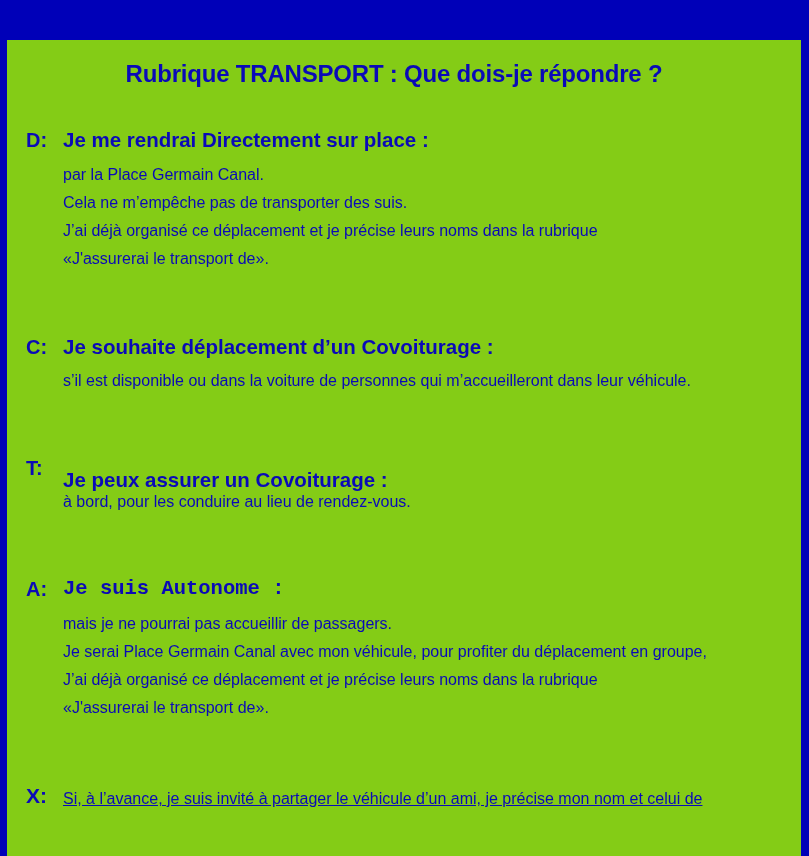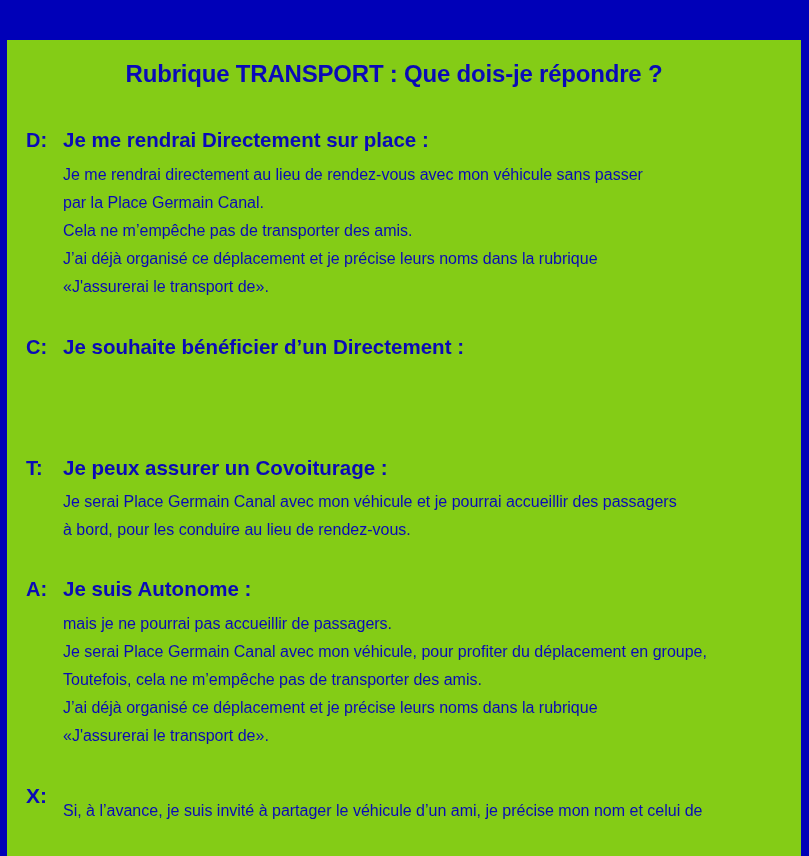--- a/index.html
+++ b/index.html
@@ -71,56 +71,54 @@
 <body>
 
 <div class="panel">
 
   <div class="title">Rubrique TRANSPORT : Que dois-je répondre ?</div>
 
   <div class="section" style="top:87px;">
     <div class="label" style="top:2px;">D:</div>
     <div class="heading" style="top:1px;text-align:center;">Je me rendrai Directement sur place :</div>
     <div class="body" style="top:34px;">
-      <span class="line">Je me rendrai directement au lieu de rendez-vous avec mon véhicule sans passer</span>
       <span class="line">par la Place Germain Canal.</span>
-      <span class="line">Cela ne m’empêche pas de transporter des amis.</span>
+      <span class="line">Cela ne m’empêche pas de transporter des suis.</span>
       <span class="line">J’ai déjà organisé ce déplacement et je précise leurs noms dans la rubrique</span>
       <span class="line">«J'assurerai le transport de».</span>
     </div>
   </div>
 
   <div class="section" style="top:294px;">
     <div class="label" style="top:2px;">C:</div>
-    <div class="heading" style="top:1px;">Je souhaite bénéficier d’un Directement :</div>
+    <div class="heading" style="top:1px;">Je souhaite déplacement d’un Covoiturage :</div>
     <div class="body" style="top:33px;">
+      <span class="line">s’il est disponible ou dans la voiture de personnes qui m’accueilleront dans leur véhicule.</span>
     </div>
   </div>
 
   <div class="section" style="top:415px;">
     <div class="label" style="top:2px;">T:</div>
-    <div class="heading" style="top:1px;">Je peux assurer un Covoiturage :</div>
+    <div class="heading" style="top:13px;">Je peux assurer un Covoiturage :</div>
     <div class="body" style="top:33px;">
-      <span class="line">Je serai Place Germain Canal avec mon véhicule et je pourrai accueillir des passagers</span>
       <span class="line">à bord, pour les conduire au lieu de rendez-vous.</span>
     </div>
   </div>
 
   <div class="section" style="top:536px;">
     <div class="label" style="top:2px;">A:</div>
-    <div class="heading" style="top:1px;">Je suis Autonome :</div>
+    <div class="heading" style="top:1px;font-family:Liberation Mono, monospace;">Je suis Autonome :</div>
     <div class="body" style="top:34px;">
       <span class="line">mais je ne pourrai pas accueillir de passagers.</span>
       <span class="line">Je serai Place Germain Canal avec mon véhicule, pour profiter du déplacement en groupe,</span>
-      <span class="line">Toutefois, cela ne m’empêche pas de transporter des amis.</span>
       <span class="line">J’ai déjà organisé ce déplacement et je précise leurs noms dans la rubrique</span>
       <span class="line">«J'assurerai le transport de».</span>
     </div>
   </div>
 
   <div class="section" style="top:744px;">
     <div class="label x-label" style="top:0px;">X:</div>
-    <div class="body" style="top:12px; line-height:30px;">
+    <div class="body" style="top:0px; line-height:30px;text-decoration:underline;">
       <span class="line">Si, à l’avance, je suis invité à partager le véhicule d’un ami, je précise mon nom et celui de</span>
     </div>
   </div>
 
 </div>
 
 </body></html>

